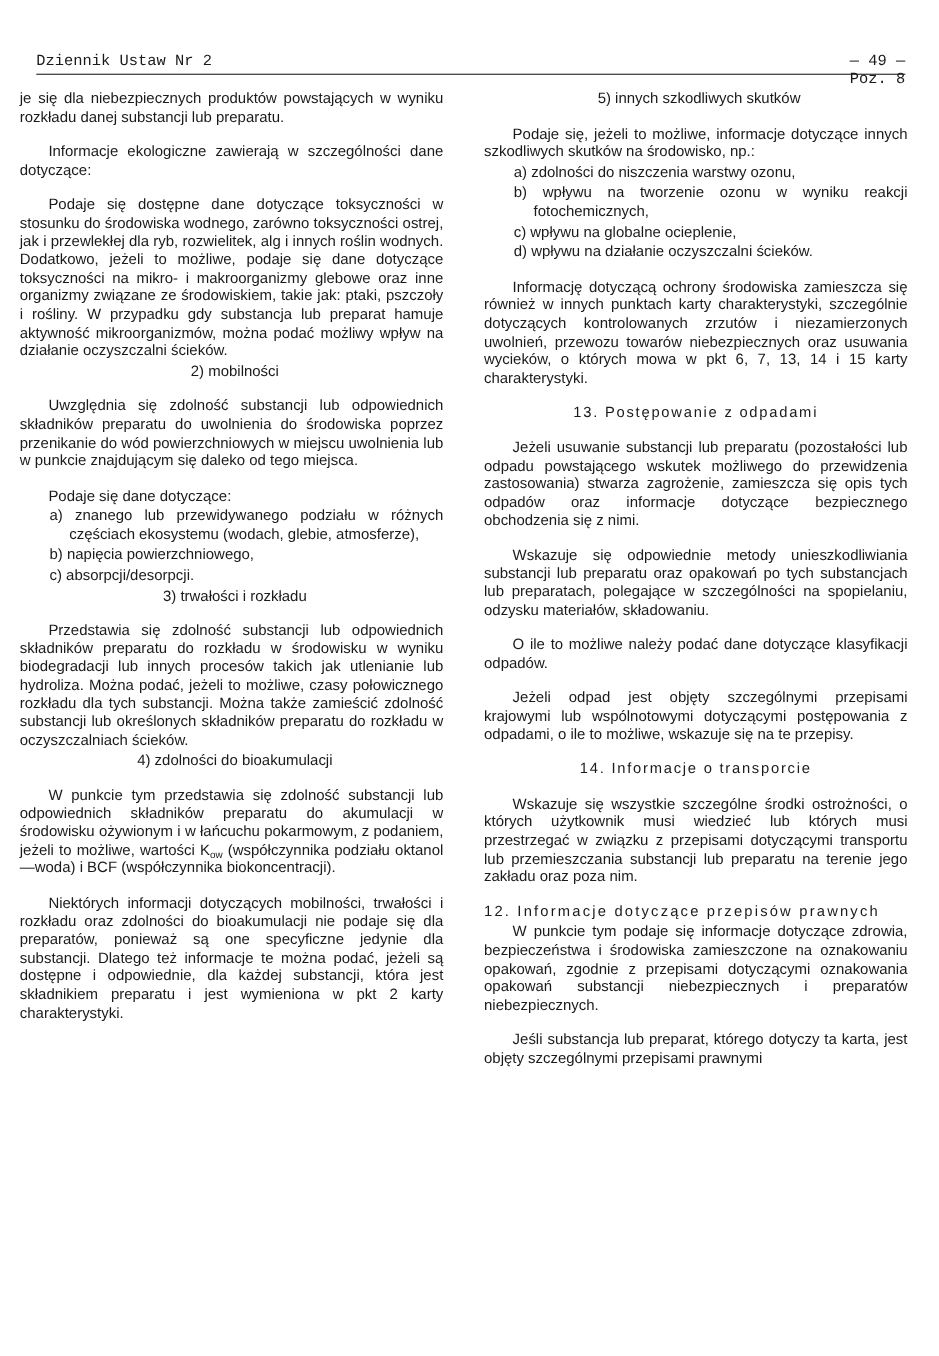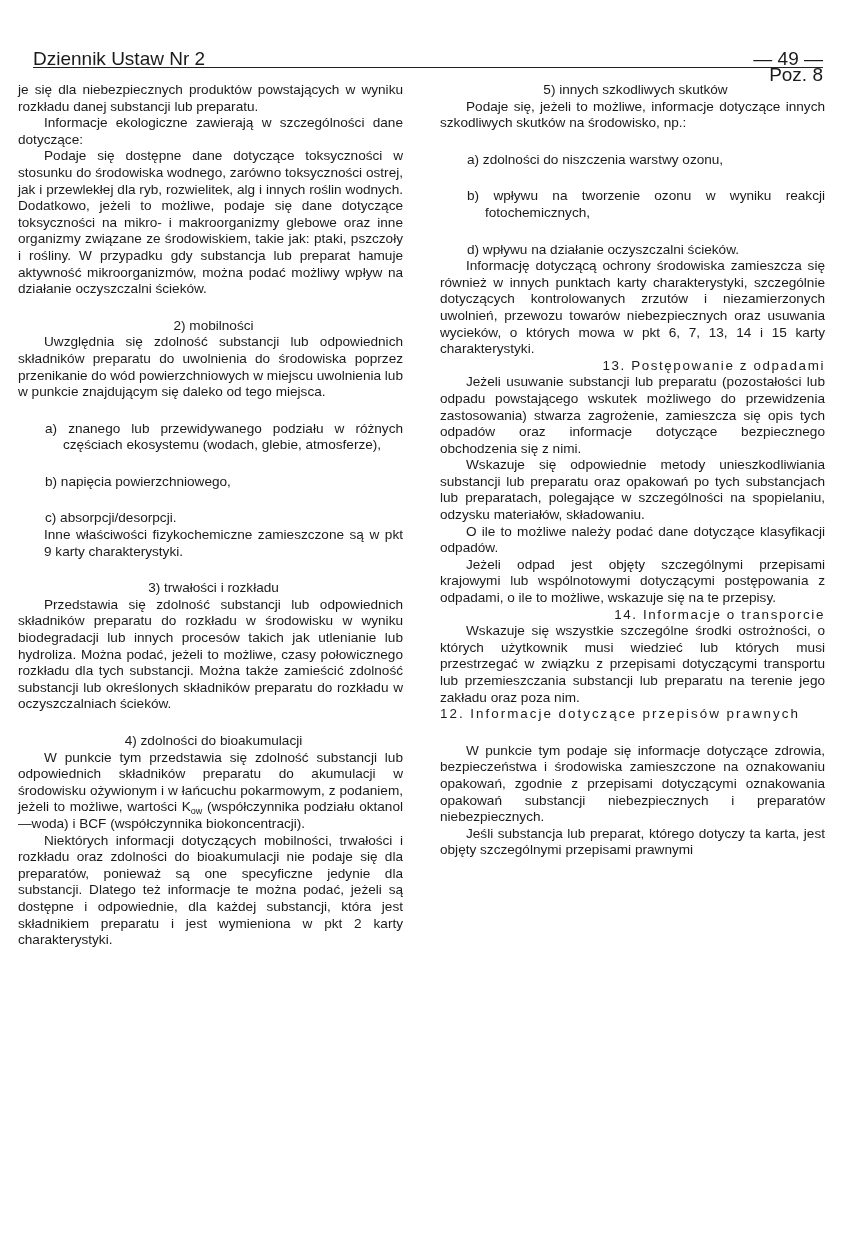--- a/index.html
+++ b/index.html
@@ -1,67 +1,68 @@
 <!DOCTYPE html>
 <html><head>
 <meta charset="utf-8">
 <style>
   html, body { margin: 0; padding: 0; background: #ffffff; }
   body { width: 854px; height: 1233px; position: relative; overflow: hidden;
          font-family: "Liberation Sans", "DejaVu Sans", sans-serif; color: #1a1a1a; }
   .header { position: absolute; left: 33px; right: 31px; top: 48px; height: 19px;
-            border-bottom: 1.5px solid #222; font-size: 19px; }
+            border-bottom: 1.5px solid #222; font-size: 14px; font-family: Liberation Mono, monospace; }
   .header .left { position: absolute; left: 0; top: 0; }
   .header .center { position: absolute; left: 0; right: 0; text-align: right; top: 0; }
   .header .right { position: absolute; right: 0; top: 16px; }
   .col { position: absolute; top: 82px; font-size: 13.6px; line-height: 16.6px; }
   .col.left { left: 18px; width: 385px; }
   .col.right { left: 440px; width: 385px; }
   p { margin: 0; text-align: justify; }
   .ind { text-indent: 26px; }
-  .gap { }
-  .gap-s { margin-top: 20px; }
+  .gap { margin-top: 15px; }
+  .gap-s { margin-top: 2px; }
   .num { padding-left: 6px; text-align: center; }
   .item { padding-left: 45px; text-indent: -18px; text-align: justify; }
-  .sec { letter-spacing: 1.6px; font-size: 13.4px; text-align: right; }
+  .sec { letter-spacing: 1.6px; font-size: 13.4px; text-align: center; }
   .sec.hang { padding-left: 26px; text-indent: -26px; letter-spacing: 2px; text-align: justify; }
   .plain-ind { padding-left: 26px; }
   sub { font-size: 9px; vertical-align: -3px; line-height: 0; }
 </style>
 </head>
 <body>
 
 <div class="header">
   <span class="left">Dziennik Ustaw Nr 2</span>
   <span class="center">— 49 —</span>
   <span class="right">Poz. 8</span>
 </div>
 
 <div class="col left">
   <p>je się dla niebezpiecznych produktów powstających w wyniku rozkładu danej substancji lub preparatu.</p>
   <p class="ind gap">Informacje ekologiczne zawierają w szczególności dane dotyczące:</p>
   <p class="ind gap">Podaje się dostępne dane dotyczące toksyczności w stosunku do środowiska wodnego, zarówno toksyczności ostrej, jak i przewlekłej dla ryb, rozwielitek, alg i innych roślin wodnych. Dodatkowo, jeżeli to możliwe, podaje się dane dotyczące toksyczności na mikro- i makroorganizmy glebowe oraz inne organizmy związane ze środowiskiem, takie jak: ptaki, pszczoły i rośliny. W przypadku gdy substancja lub preparat hamuje aktywność mikroorganizmów, można podać możliwy wpływ na działanie oczyszczalni ścieków.</p>
   <p class="num gap-s">2) mobilności</p>
   <p class="ind gap">Uwzględnia się zdolność substancji lub odpowiednich składników preparatu do uwolnienia do środowiska poprzez przenikanie do wód powierzchniowych w miejscu uwolnienia lub w punkcie znajdującym się daleko od tego miejsca.</p>
+  <p class="plain-ind gap">Podaje się dane dotyczące:</p>
   <p class="item gap-s">a) znanego lub przewidywanego podziału w różnych częściach ekosystemu (wodach, glebie, atmosferze),</p>
   <p class="item gap-s">b) napięcia powierzchniowego,</p>
   <p class="item gap-s">c) absorpcji/desorpcji.</p>
-  <p class="plain-ind gap">Inne właściwości fizykochemiczne zamieszczone są w pkt 9 karty charakterystyki.</p>
   <p class="num gap-s">3) trwałości i rozkładu</p>
   <p class="ind gap">Przedstawia się zdolność substancji lub odpowiednich składników preparatu do rozkładu w środowisku w wyniku biodegradacji lub innych procesów takich jak utlenianie lub hydroliza. Można podać, jeżeli to możliwe, czasy połowicznego rozkładu dla tych substancji. Można także zamieścić zdolność substancji lub określonych składników preparatu do rozkładu w oczyszczalniach ścieków.</p>
   <p class="num gap-s">4) zdolności do bioakumulacji</p>
   <p class="ind gap"><span>W punkcie tym przedstawia się zdolność substancji lub odpowiednich składników preparatu do akumulacji w środowisku ożywionym i w łańcuchu pokarmowym, z podaniem, jeżeli to możliwe, wartości K</span><sub>ow</sub><span> (współczynnika podziału oktanol—woda) i BCF (współczynnika biokoncentracji).</span></p>
   <p class="ind gap">Niektórych informacji dotyczących mobilności, trwałości i rozkładu oraz zdolności do bioakumulacji nie podaje się dla preparatów, ponieważ są one specyficzne jedynie dla substancji. Dlatego też informacje te można podać, jeżeli są dostępne i odpowiednie, dla każdej substancji, która jest składnikiem preparatu i jest wymieniona w pkt 2 karty charakterystyki.</p>
 </div>
 
 <div class="col right">
   <p class="num">5) innych szkodliwych skutków</p>
   <p class="ind gap">Podaje się, jeżeli to możliwe, informacje dotyczące innych szkodliwych skutków na środowisko, np.:</p>
   <p class="item gap-s">a) zdolności do niszczenia warstwy ozonu,</p>
   <p class="item gap-s">b) wpływu na tworzenie ozonu w wyniku reakcji fotochemicznych,</p>
+  <p class="item gap-s">c) wpływu na globalne ocieplenie,</p>
   <p class="item gap-s">d) wpływu na działanie oczyszczalni ścieków.</p>
   <p class="ind gap">Informację dotyczącą ochrony środowiska zamieszcza się również w innych punktach karty charakterystyki, szczególnie dotyczących kontrolowanych zrzutów i niezamierzonych uwolnień, przewozu towarów niebezpiecznych oraz usuwania wycieków, o których mowa w pkt 6, 7, 13, 14 i 15 karty charakterystyki.</p>
   <p class="sec gap">13. Postępowanie z odpadami</p>
   <p class="ind gap">Jeżeli usuwanie substancji lub preparatu (pozostałości lub odpadu powstającego wskutek możliwego do przewidzenia zastosowania) stwarza zagrożenie, zamieszcza się opis tych odpadów oraz informacje dotyczące bezpiecznego obchodzenia się z nimi.</p>
   <p class="ind gap">Wskazuje się odpowiednie metody unieszkodliwiania substancji lub preparatu oraz opakowań po tych substancjach lub preparatach, polegające w szczególności na spopielaniu, odzysku materiałów, składowaniu.</p>
   <p class="ind gap">O ile to możliwe należy podać dane dotyczące klasyfikacji odpadów.</p>
   <p class="ind gap">Jeżeli odpad jest objęty szczególnymi przepisami krajowymi lub wspólnotowymi dotyczącymi postępowania z odpadami, o ile to możliwe, wskazuje się na te przepisy.</p>
   <p class="sec gap">14. Informacje o transporcie</p>
   <p class="ind gap">Wskazuje się wszystkie szczególne środki ostrożności, o których użytkownik musi wiedzieć lub których musi przestrzegać w związku z przepisami dotyczącymi transportu lub przemieszczania substancji lub preparatu na terenie jego zakładu oraz poza nim.</p>
   <p class="sec hang gap">12. Informacje dotyczące przepisów prawnych</p>

